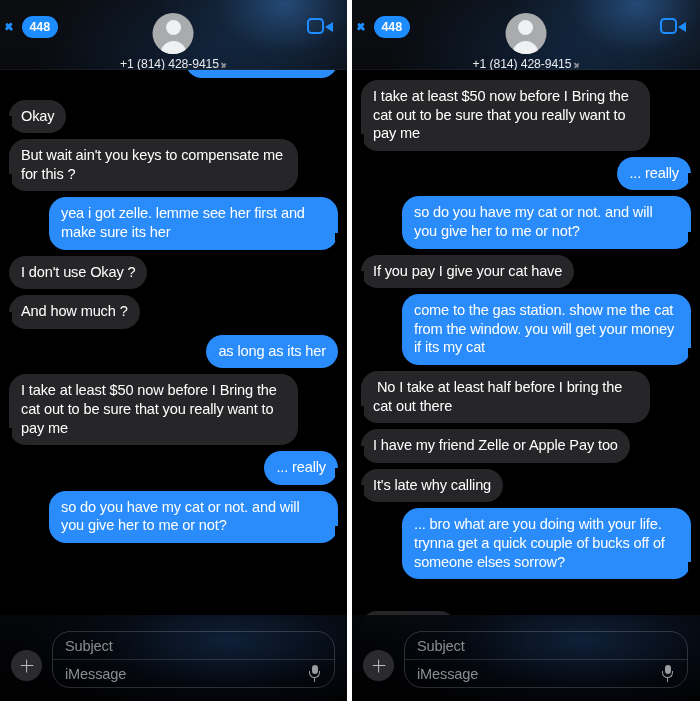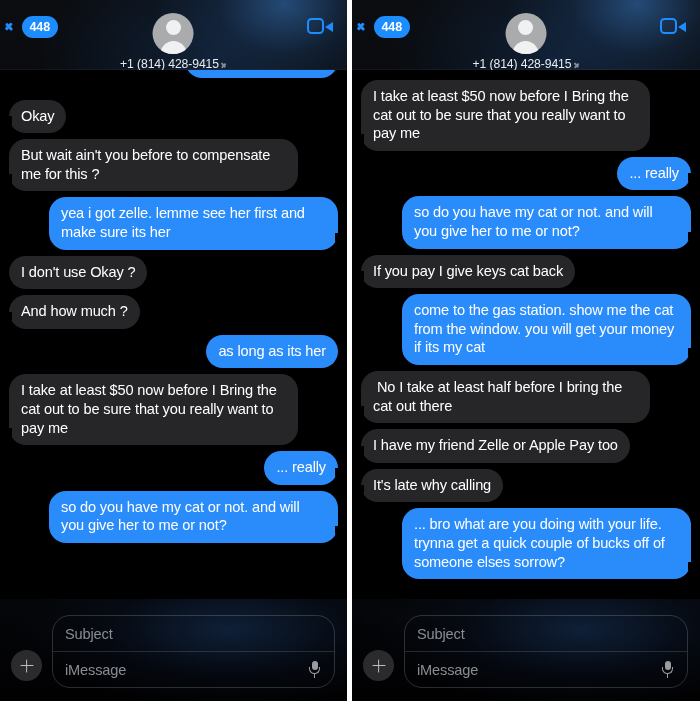--- a/index.html
+++ b/index.html
@@ -129,21 +129,21 @@
     background:#2a8cfb;border-bottom-left-radius:16px;z-index:-1;
   }
   .bubble.tail.me:after{
     content:"";position:absolute;right:-7px;bottom:0;width:10px;height:17px;
     background:#000;border-bottom-left-radius:11px;
   }
   .bubble .lnk{text-decoration:underline;text-underline-offset:2px;color:#ffffff;}
 
   
   .composer{
-    position:absolute;left:0;right:0;bottom:0;height:102px;z-index:30;
+    position:absolute;left:0;right:0;bottom:0;height:86px;z-index:30;
     background:
       radial-gradient(210px 78px at 66% 30%, rgba(19,42,74,0.72) 0%, rgba(8,16,30,0.42) 58%, rgba(0,0,0,0.14) 100%),
       linear-gradient(180deg,rgba(6,8,12,0.90) 0%,rgba(3,4,7,0.97) 40%,#010102 100%);
     backdrop-filter:blur(12px);
   }
   .plus{
     position:absolute;left:11px;bottom:20px;width:31px;height:31px;border-radius:50%;
     background:#2b2b2e;cursor:pointer;
   }
   .plus:before,.plus:after{
@@ -195,21 +195,21 @@
   <div class="panel left">
 
     <div class="thread" id="thread-left" style="padding-top: 60px;">
         <div class="row me" style="margin-top: 0px; position: relative; top: -16px;">
           <div class="bubble me tail">was getting my keys</div>
         </div>
         <div class="row them">
           <div class="bubble them tail">Okay</div>
         </div>
         <div class="row them">
-          <div class="bubble them tail">But wait ain't you before to compensate me for this ?</div>
+          <div class="bubble them tail">But wait ain't you keys to compensate me for this ?</div>
         </div>
         <div class="row me">
           <div class="bubble me tail">yea i got zelle. lemme see her first and make sure its her</div>
         </div>
         <div class="row them">
           <div class="bubble them">I don't use Okay ?</div>
         </div>
         <div class="row them">
           <div class="bubble them tail">And how much ?</div>
         </div>
@@ -274,21 +274,21 @@
         <div class="row them">
           <div class="bubble them tail">I take at least $50 now before I Bring the cat out to be sure that you really want to pay me</div>
         </div>
         <div class="row me">
           <div class="bubble me tail">... really</div>
         </div>
         <div class="row me">
           <div class="bubble me tail">so do you have my cat or not. and will you give her to me or not?</div>
         </div>
         <div class="row them">
-          <div class="bubble them tail">If you pay I give keys cat back</div>
+          <div class="bubble them tail">If you pay I give your cat have</div>
         </div>
         <div class="row me">
           <div class="bubble me tail">come to the gas station. show me the cat from the window. you will get your money if its my cat</div>
         </div>
         <div class="row them">
           <div class="bubble them tail"> No I take at least half before I bring the cat out there</div>
         </div>
         <div class="row them">
           <div class="bubble them tail">I have my friend Zelle or Apple Pay too</div>
         </div>

